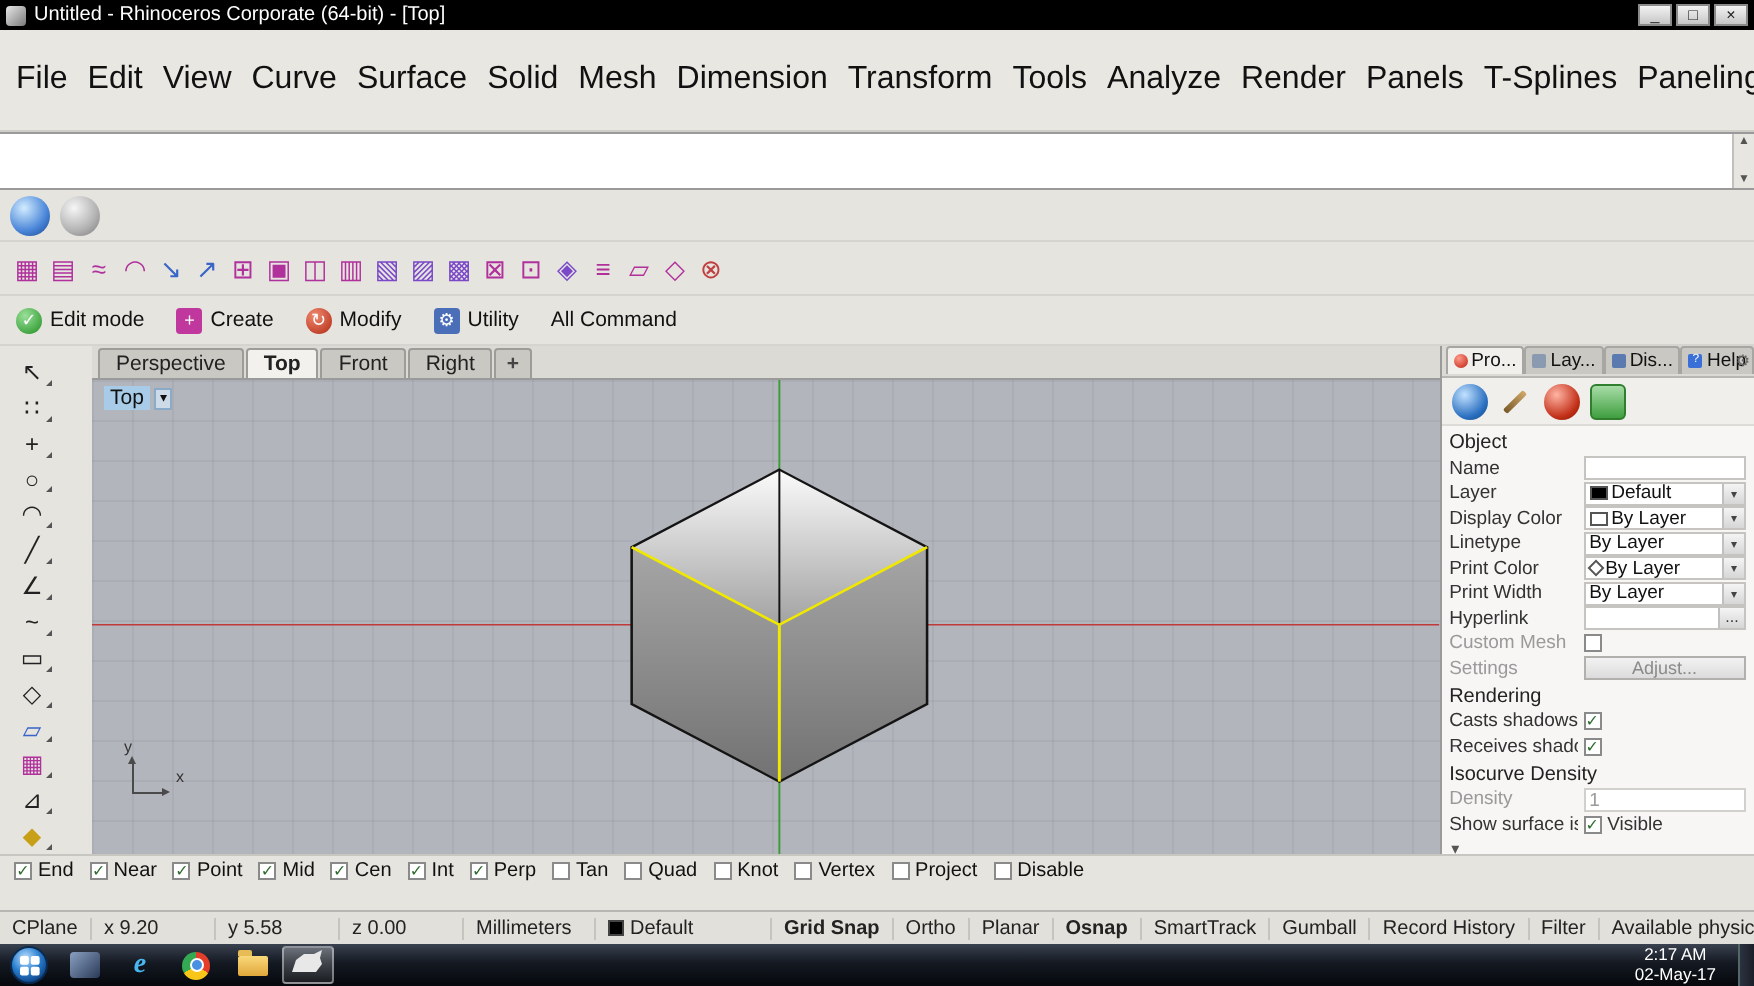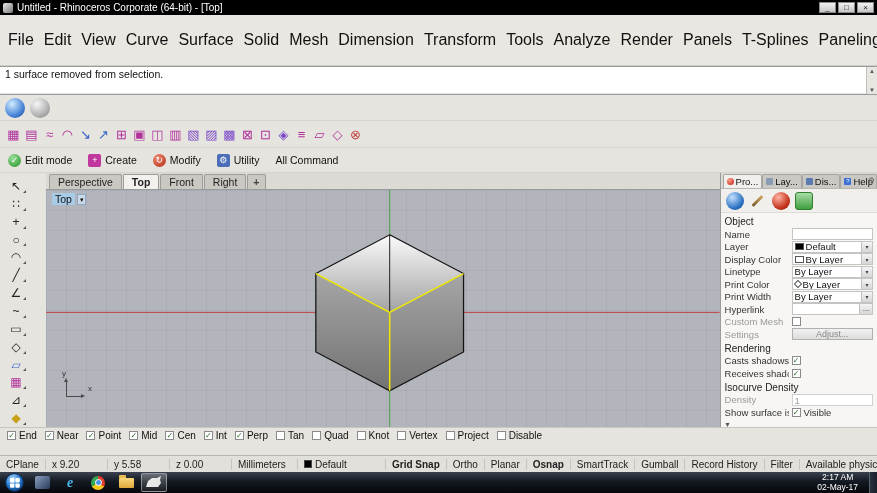--- a/index.html
+++ b/index.html
@@ -63,21 +63,21 @@
   .gizmo{position:absolute;left:12px;bottom:24px;width:34px;height:34px}
   .gz-v{position:absolute;left:8px;bottom:6px;width:1px;height:17px;background:#4a4a4a}
   .gz-v::before{content:"";position:absolute;top:-4px;left:-2px;border:2.5px solid transparent;border-bottom:4px solid #4a4a4a}
   .gz-h{position:absolute;left:8px;bottom:6px;width:17px;height:1px;background:#4a4a4a}
   .gz-h::before{content:"";position:absolute;right:-4px;top:-2px;border:2.5px solid transparent;border-left:4px solid #4a4a4a}
   .gz-y{position:absolute;left:4px;top:0;font-size:8px;color:#333}
   .gz-x{position:absolute;right:0;bottom:10px;font-size:8px;color:#333}
 
   
   .right-panel{flex:0 0 147px;background:#f0efec;border-left:1px solid #9a9a9a;display:flex;flex-direction:column;font-size:10px}
-  .ptabs{flex:0 0 16px;background:#dcdad5;display:flex;align-items:center;padding-left:2px;border-bottom:1px solid #b8b6b2;position:relative}
+  .ptabs{flex:0 0 16px;background:#dcdad5;display:flex;align-items:flex-start;padding-left:2px;border-bottom:1px solid #b8b6b2;position:relative}
   .ptab{display:flex;align-items:center;gap:2px;font-size:9.5px;padding:1px 3px;background:#cac8c3;border:1px solid #a8a6a2;border-bottom:none;border-radius:2px 2px 0 0;white-space:nowrap}
   .ptab.active{background:#f0efec}
   .pt-ico{width:7px;height:7px;border-radius:50%;display:inline-block}
   .pt-pro{background:radial-gradient(circle at 35% 30%,#ff9a8a,#c02010)}
   .pt-lay{background:#8a9ab0;border-radius:1px}
   .pt-dis{background:#5a7ab0;border-radius:1px}
   .pt-help{background:#3a6fd8;color:#fff;font-size:6px;text-align:center;line-height:7px;border-radius:1px}
   .ptab-menu{position:absolute;right:2px;top:3px;font-size:8px;color:#666}
   .picons{flex:0 0 24px;display:flex;align-items:center;gap:5px;padding:2px 5px;border-bottom:1px solid #dddbd7}
   .picon{width:18px;height:18px;display:flex;align-items:center;justify-content:center}
@@ -159,21 +159,20 @@
       <span class="menu-item">Analyze</span>
       <span class="menu-item">Render</span>
       <span class="menu-item">Panels</span>
       <span class="menu-item">T-Splines</span>
       <span class="menu-item">Paneling Tools</span>
       <span class="menu-item">Help</span>
     </div>
 
   <div class="cmdarea">
     <div class="cmd-lines">
-      <div class="history-line">1 surface removed from selection.</div>
     </div>
     <div class="cmd-scroll">
       <span>▲</span>
       <span>▼</span>
     </div>
   </div>
 
   <div class="toolbar1">
       <span class="tb1 sp-blue"></span>
       <span class="tb1 sp-gray"></span>

